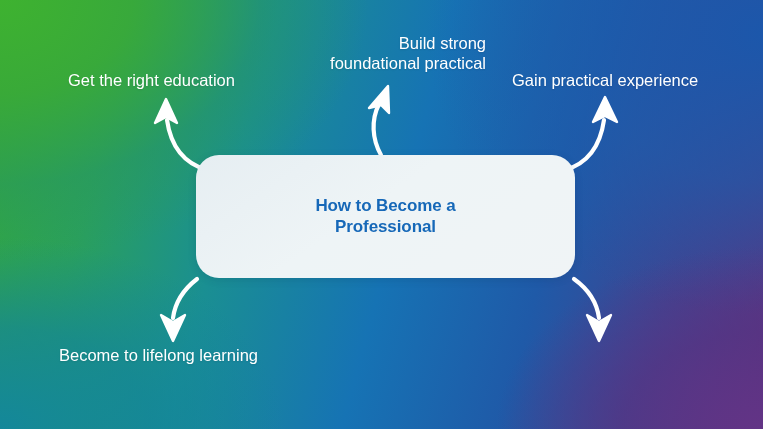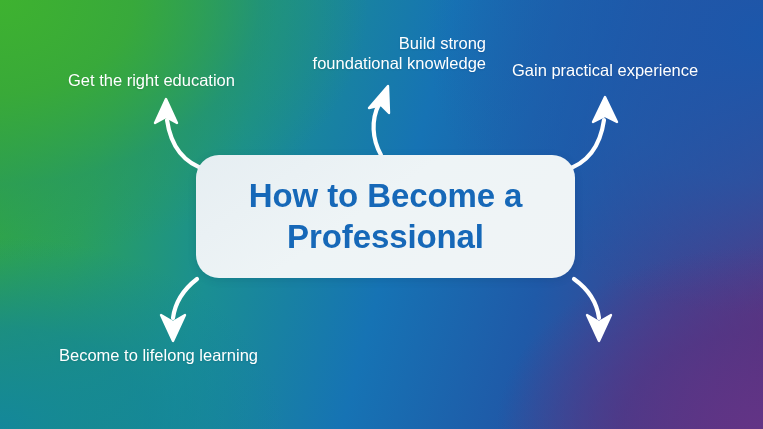--- a/index.html
+++ b/index.html
@@ -81,21 +81,21 @@
     border-radius: 23px;
     background: linear-gradient(145deg, #e6eef2 0%, #eef4f6 45%, #f0f4f6 100%);
     box-shadow: 0 2px 9px rgba(10,40,60,0.13);
     display: flex;
     align-items: center;
     justify-content: center;
   }
   #card-title {
     margin: 8px;
     color: #1668b8;
-    font-size: 33px;
+    font-size: 17px;
     font-weight: bold;
     line-height: 1.23;
     text-align: center;
     letter-spacing: -0.1px;
   }
   #card-title .title-line {
     display: block;
     white-space: nowrap;
   }
 
@@ -108,21 +108,21 @@
     text-align: right;
     white-space: nowrap;
     text-shadow: 0 1px 2px rgba(0,0,0,0.10);
   }
   .node-label .label-line {
     display: block;
   }
 
   #label-education      { left: 68px;  top: 71px; }
   #label-foundational   { left: 296px; top: 34px;  width: 190px; }
-  #label-experience     { left: 512px; top: 61px; }
+  #label-experience     { left: 512px; top: 71px; }
   #label-lifelong       { left: 59px;  top: 346px; }
   #label-accreditations { left: 512px; top: 346px; width: 180px; }
 </style>
 </head>
 <body>
 
 <div id="infographic">
 
   <div class="bg-layer bg-base"></div>
   <div class="bg-layer bg-green-tl"></div>
@@ -167,21 +167,21 @@
       <span class="title-line">Professional</span>
     </h1>
   </div>
 
   <div class="node-label" id="label-education">
     <span class="label-line">Get the right education</span>
   </div>
 
   <div class="node-label" id="label-foundational">
     <span class="label-line">Build strong</span>
-    <span class="label-line">foundational knowledge</span>
+    <span class="label-line">foundational practical</span>
   </div>
 
   <div class="node-label" id="label-experience">
     <span class="label-line">Gain practical experience</span>
   </div>
 
   <div class="node-label" id="label-lifelong">
     <span class="label-line">Become to lifelong learning</span>
   </div>
 

